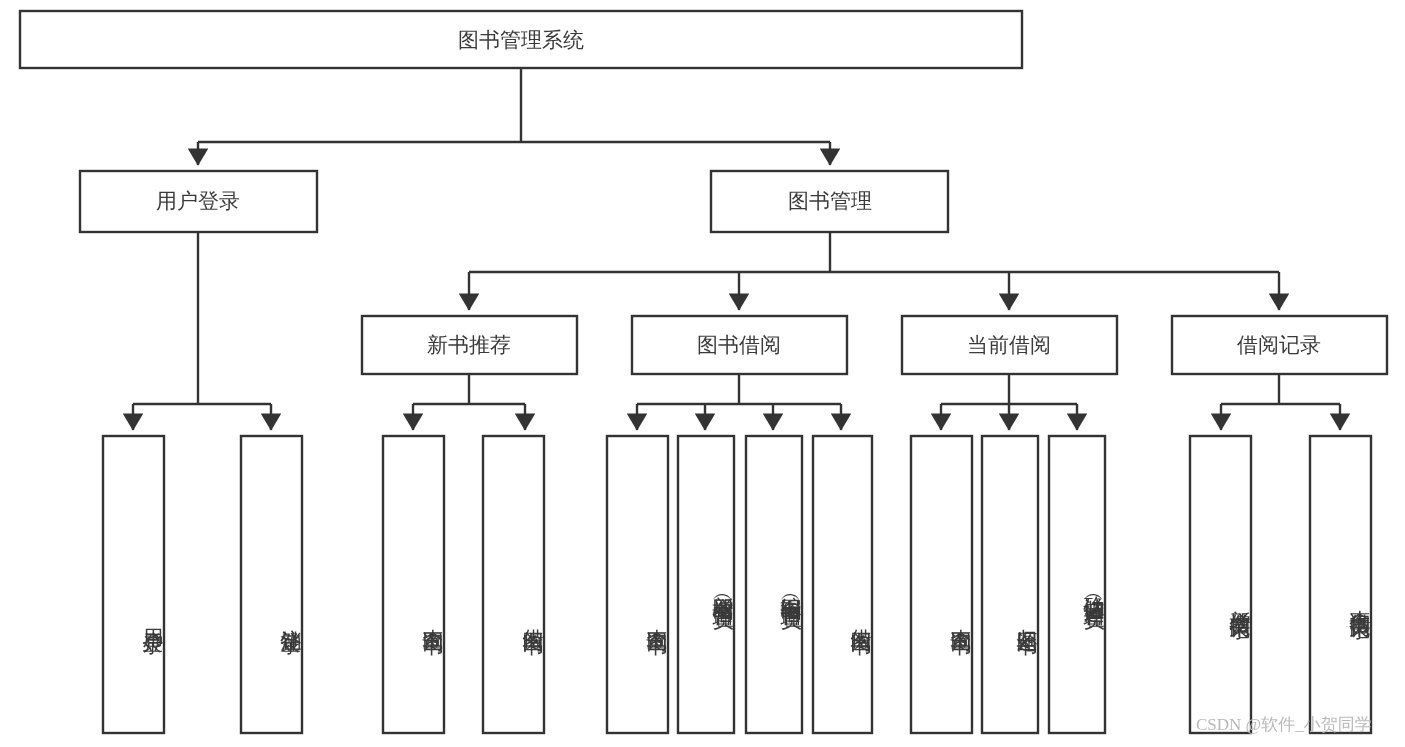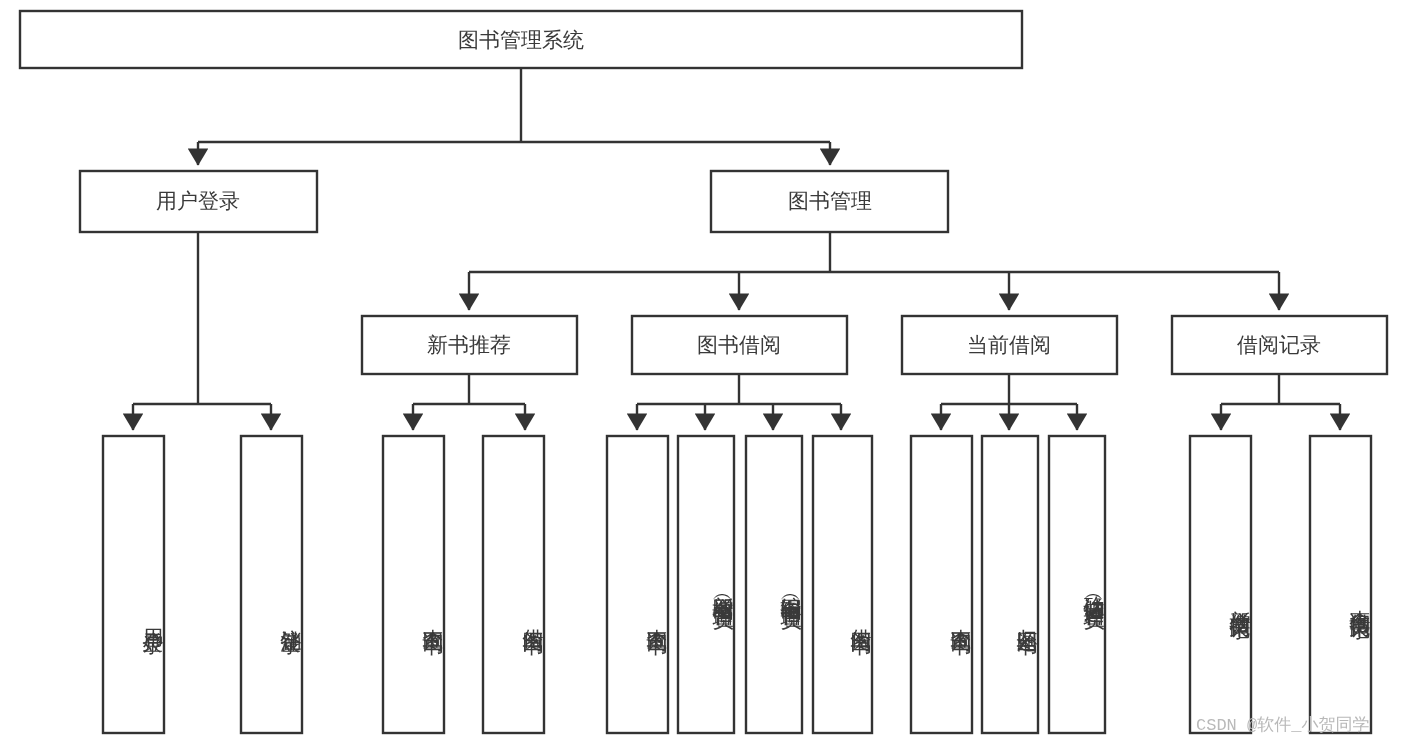--- a/index.html
+++ b/index.html
@@ -56,21 +56,21 @@
     color: #3a3a3a;
     letter-spacing: 2px;
     display: flex;
     align-items: flex-start;
     justify-content: center;
     white-space: nowrap;
     pointer-events: none;
   }
   .watermark {
     position: absolute;
-    font-family: Liberation Mono, monospace;
+    font-family: Liberation Serif, serif;
     font-size: 17px;
     color: #b9b9b9;
     left: 1196px;
     top: 713px;
     white-space: nowrap;
   }
 </style>
 </head>
 <body>
 

